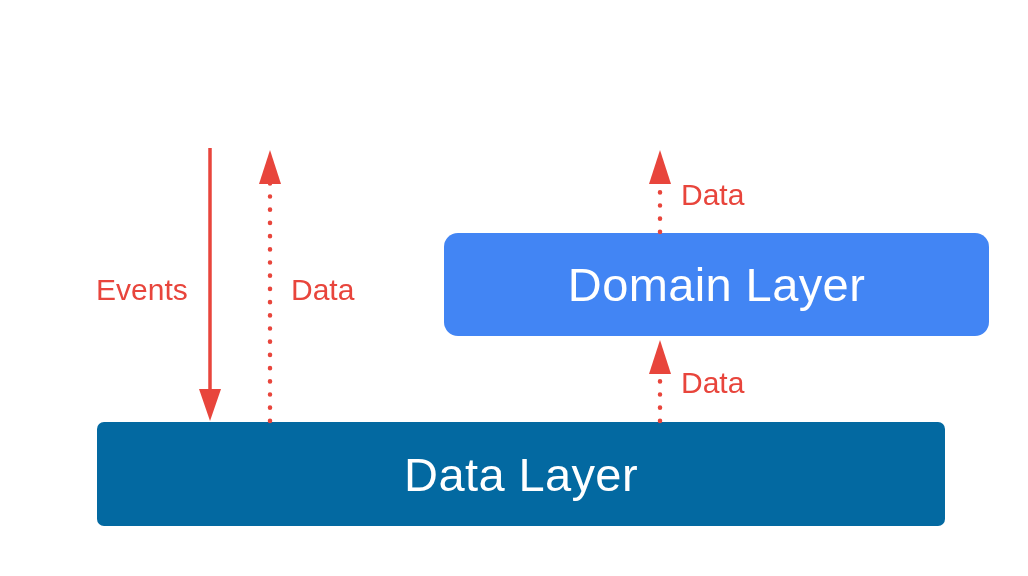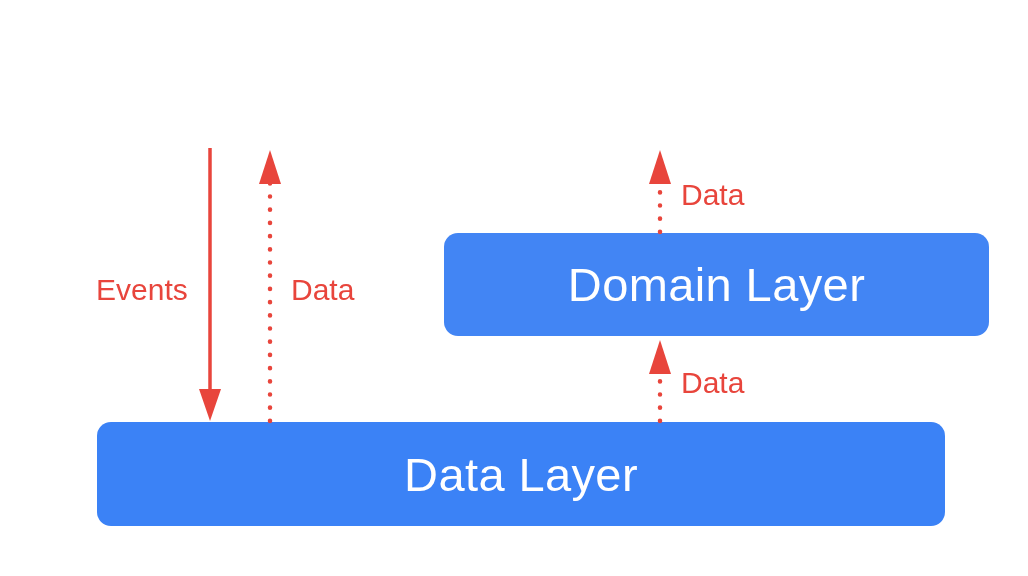--- a/index.html
+++ b/index.html
@@ -99,21 +99,21 @@
 </head>
 <body>
 
 <div id="canvas">
 
 
   <div class="layer-box" id="domain-layer" style="background:#4285F4;">
     <span class="layer-label">Domain Layer</span>
   </div>
 
-  <div class="layer-box" id="data-layer" style="background:#3b82f6;">
+  <div class="layer-box" id="data-layer" style="background:#0369a1;border-radius:7px;">
     <span class="layer-label">Data Layer</span>
   </div>
 
   <svg id="arrow-layer" viewBox="0 0 1028 576">
 
     <g>
       <line x1="210" y1="148" x2="210" y2="398" stroke="#E8453C" stroke-width="3.5"></line>
       <polygon points="210,421 199,389 221,389" fill="#E8453C"></polygon>
     </g>
 

